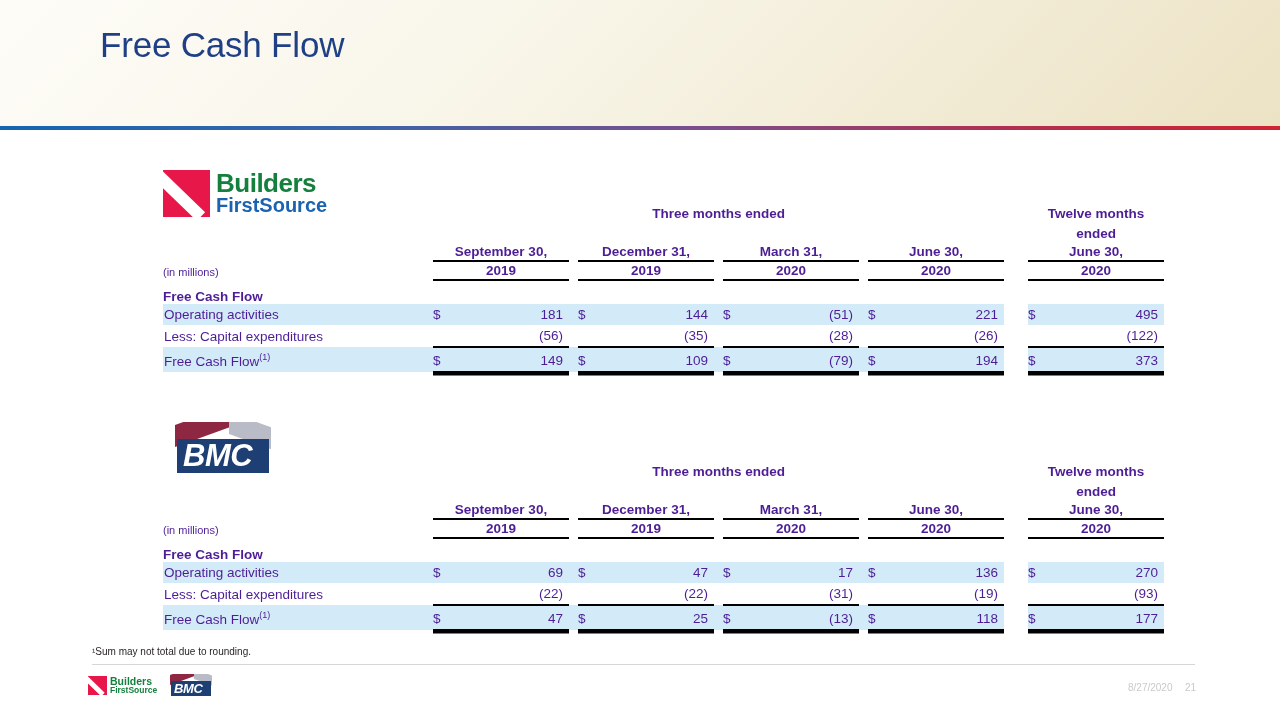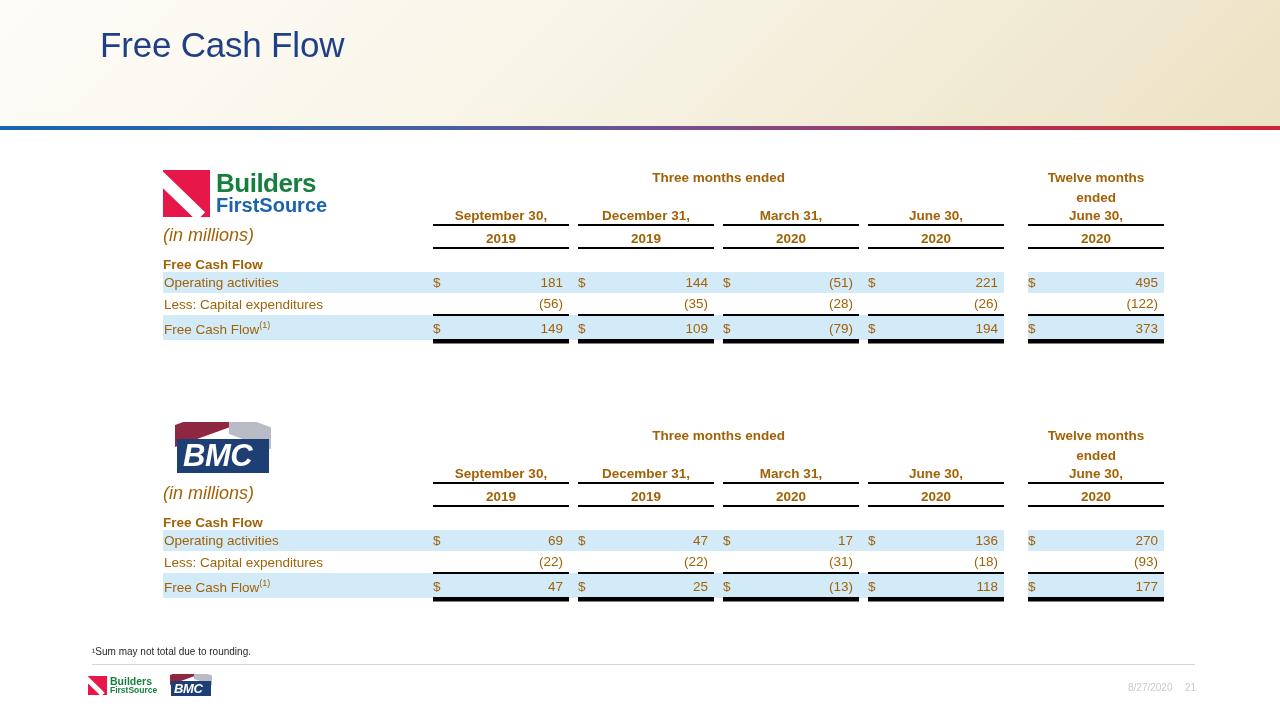--- a/index.html
+++ b/index.html
@@ -66,22 +66,23 @@
     font-style: italic;
     letter-spacing: -0.5px;
     z-index: 5;
   }
 
   
   .table-block { position: absolute; }
   table.fin {
     border-collapse: collapse;
     font-size: 13.5px;
-    color: #a16207;
+    color: #4c1d95;
     table-layout: fixed;
+    margin-top: 36px;
   }
   table.fin td { padding: 0; vertical-align: bottom; white-space: nowrap; }
 
   .col-label { width: 270px; }
   .col-cur   { width: 28px;  text-align: left; }
   .col-num   { width: 108px; text-align: right; padding-right: 6px !important; }
   .col-gap   { width: 9px; }
   .col-gapbig{ width: 24px; }
 
   .hdr-group {
@@ -97,21 +98,21 @@
     padding-bottom: 1px !important;
   }
   .hdr-year {
     text-align: center;
     font-weight: bold;
     font-size: 13.5px;
     border-top: 2.5px solid #000;
     border-bottom: 2.5px solid #000;
     padding: 1px 0 1px 0 !important;
   }
-  .in-millions { font-size: 18px; padding-bottom: 2px !important; font-style: italic; }
+  .in-millions { font-size: 11px; padding-bottom: 2px !important; }
   .sec-head { font-weight: bold; font-size: 13.5px; padding-top: 8px !important; }
 
   tr.row-shade td { background: #d3ebf8; }
   tr.data-row td { height: 21px; line-height: 21px; }
   tr.data-row td.col-label { padding-left: 1px !important; }
 
   td.topline  { border-top: 2.5px solid #000; }
   td.dblbot   { border-bottom: 2.5px solid #000; box-shadow: 0 3.5px 0 0 #000; }
 
   .sup { font-size: 9px; vertical-align: super; }
@@ -367,21 +368,21 @@
       <td class="col-cur"></td>
       <td class="col-num">(22)</td>
           <td></td>
       <td class="col-cur"></td>
       <td class="col-num">(22)</td>
           <td></td>
       <td class="col-cur"></td>
       <td class="col-num">(31)</td>
           <td></td>
       <td class="col-cur"></td>
-      <td class="col-num">(18)</td>
+      <td class="col-num">(19)</td>
           <td></td>
       <td class="col-cur"></td>
       <td class="col-num">(93)</td>
     </tr>
 
     <tr class="data-row row-shade">
       <td class="col-label"><span>Free Cash Flow</span><span class="sup">(1)</span></td>
       <td class="col-cur topline dblbot">$</td>
       <td class="col-num topline dblbot">47</td>
           <td></td>

